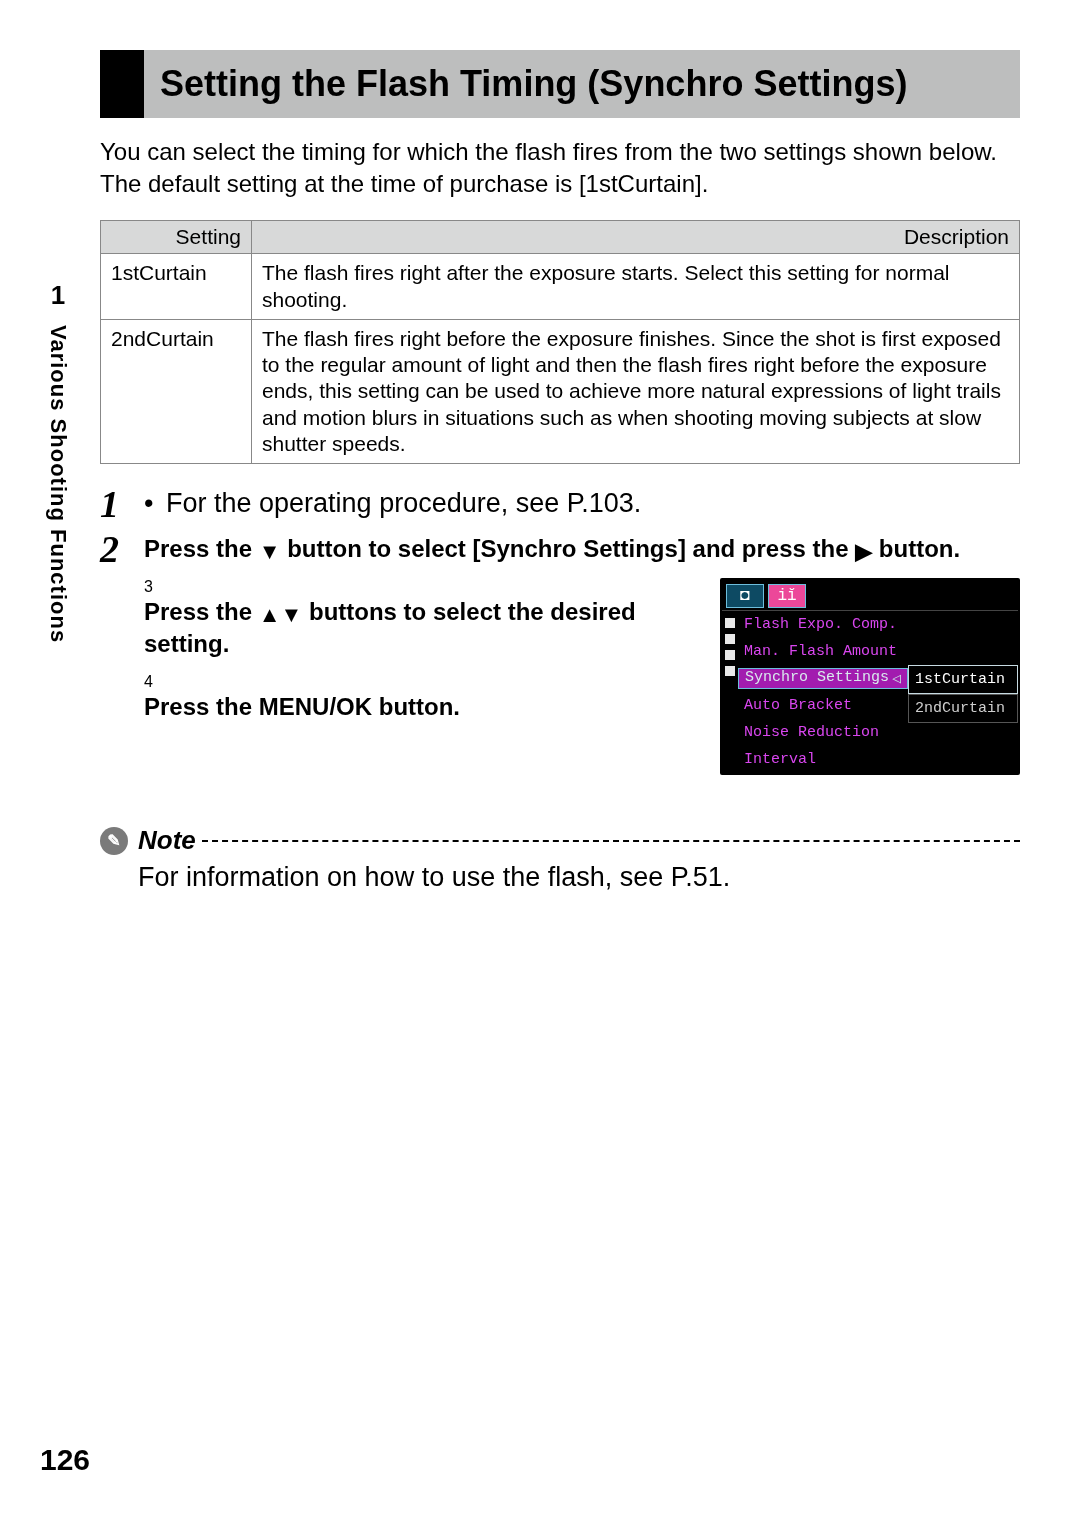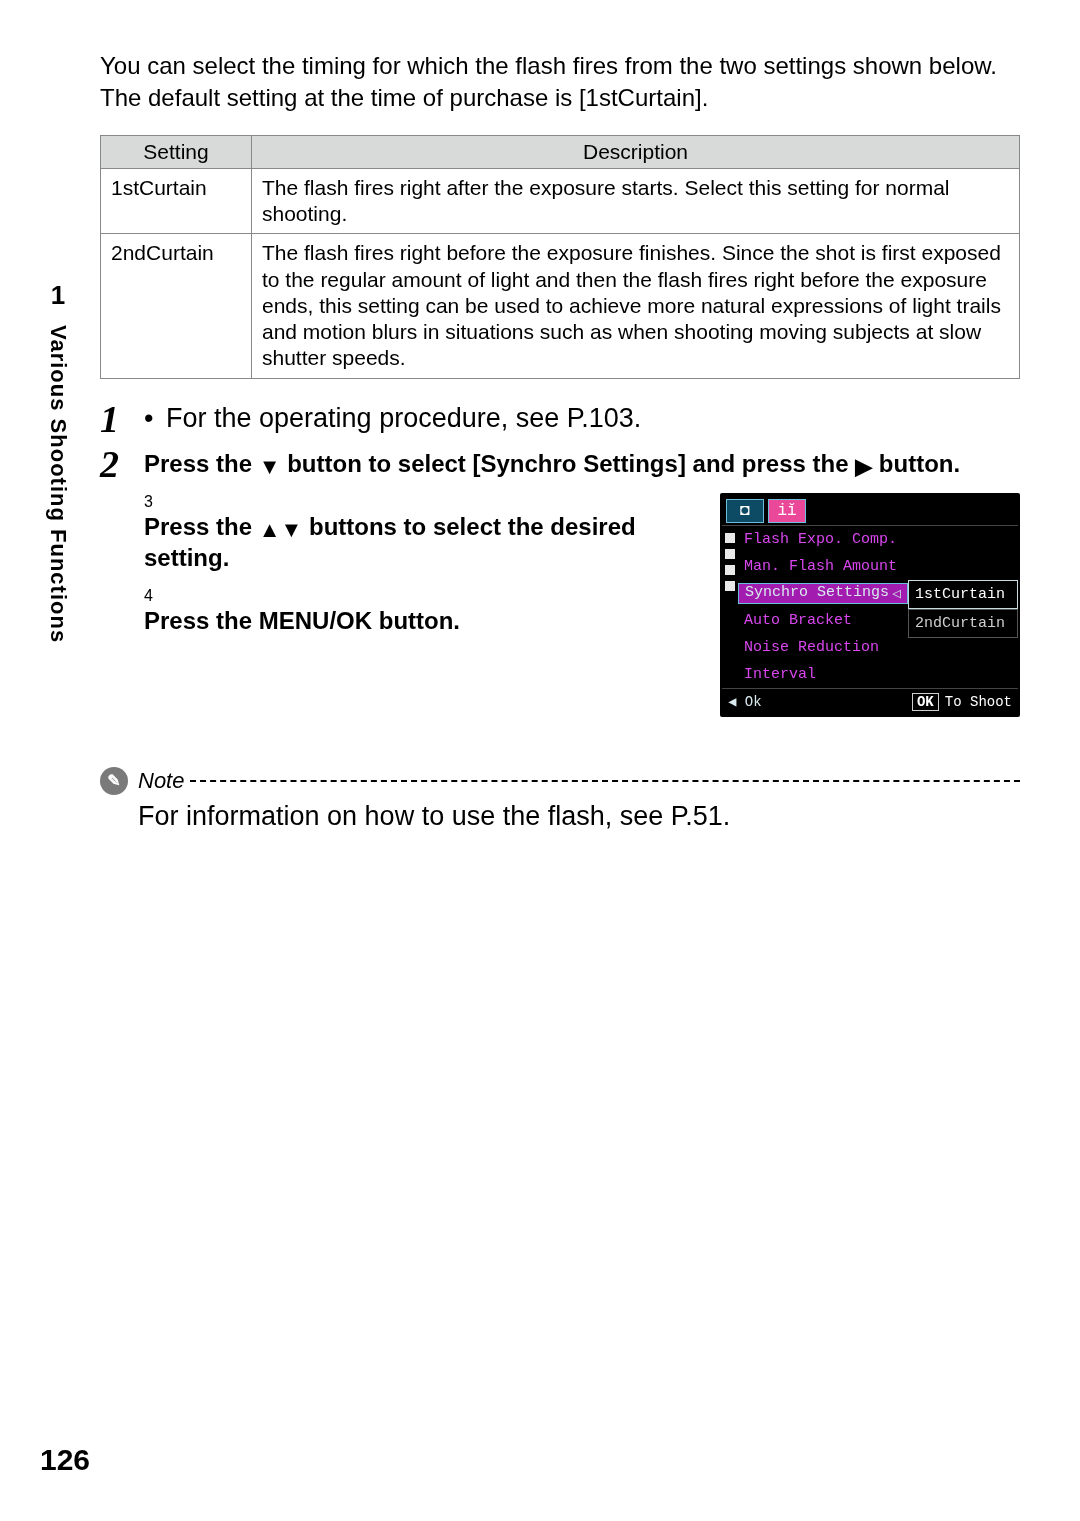--- a/index.html
+++ b/index.html
@@ -43,21 +43,21 @@
     font-size: 24px;
     line-height: 1.35;
     margin: 0 0 20px 0;
   }
   table.desc {
     width: 100%;
     border-collapse: collapse;
     font-size: 21px;
   }
   table.desc th {
-    text-align: center;
+    text-align: right;
     font-weight: 400;
     background: #d8d9d9;
     border: 1px solid #888;
     padding: 4px 10px;
   }
   table.desc td {
     border: 1px solid #888;
     padding: 6px 10px;
     vertical-align: top;
     line-height: 1.25;
@@ -114,23 +114,23 @@
     border-radius: 50%;
     display: flex;
     align-items: center;
     justify-content: center;
     color: #fff;
     font-weight: 900;
     flex: 0 0 28px;
     margin-right: 10px;
   }
   .note-label {
-    font-weight: 400;
+    font-weight: 700;
     font-style: italic;
-    font-size: 22px;
+    font-size: 26px;
   }
   .note-dashes {
     flex: 1;
     border-bottom: 2px dashed #000;
     margin-left: 6px;
     height: 0;
   }
   .note-body {
     font-size: 27px;
     margin: 6px 0 0 38px;
@@ -279,20 +279,24 @@
 </head>
 <body>
 
 <div class="page">
 
   <div class="side-tab">
     <div class="chap-num">1</div>
     <div class="chap-title">Various Shooting Functions</div>
   </div>
 
+  <div class="title-band">
+    <div class="black-box"></div>
+    <h1>Setting the Flash Timing (Synchro Settings)</h1>
+  </div>
 
   <p class="intro">You can select the timing for which the flash fires from the two settings shown below. The default setting at the time of purchase is [1stCurtain].</p>
 
   <table class="desc">
     <thead>
       <tr>
         <th style="width:130px">Setting</th>
         <th>Description</th>
       </tr>
     </thead>
@@ -377,25 +381,20 @@
                         <div class="lcd-label">Interval</div>
                       </div>
                   </div>
                   <div class="lcd-opts" style="margin-top:54px;">
                     <div class="lcd-opt sel">1stCurtain</div>
                     <div class="lcd-opt">2ndCurtain</div>
                   </div>
                 </div>
               </div>
             </div>
-            <div class="lcd-foot">
-              <div class="left">◀ Ok</div>
-              <div class="okbox">OK</div>
-              <div>To Shoot</div>
-            </div>
           </div>
         </div>
       </div>
       <div class="clear"></div>
     </li>
 
   </ol>
 
   <div class="note-row">
     <div class="note-icon">✎</div>

